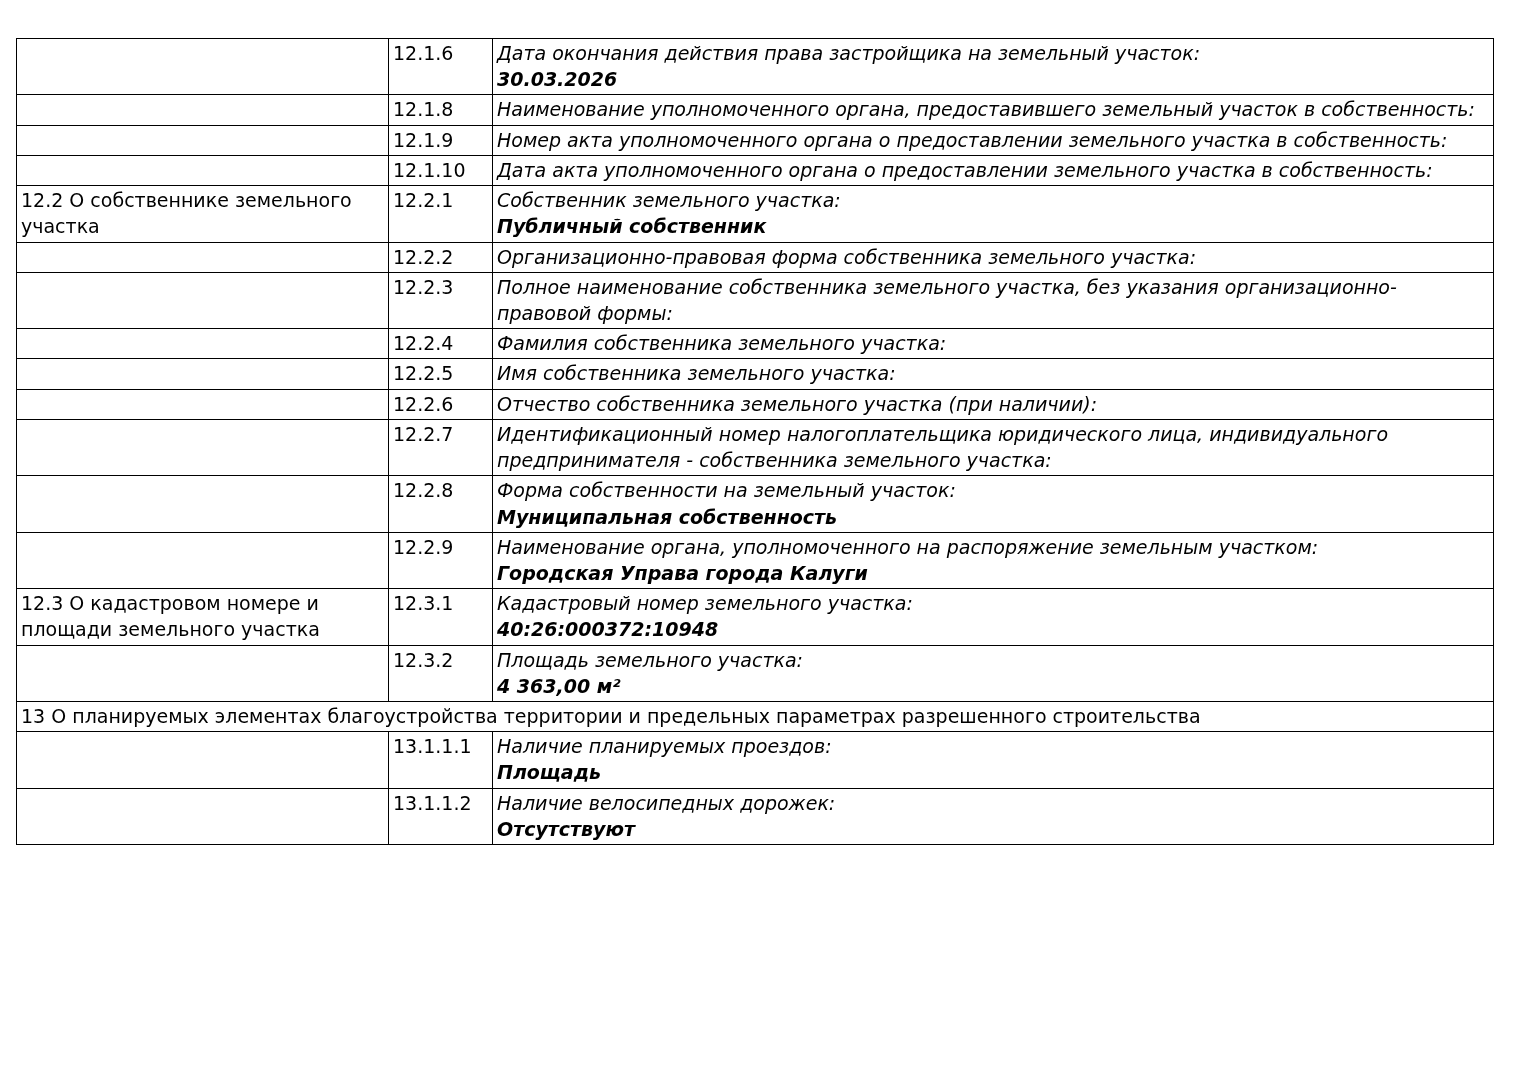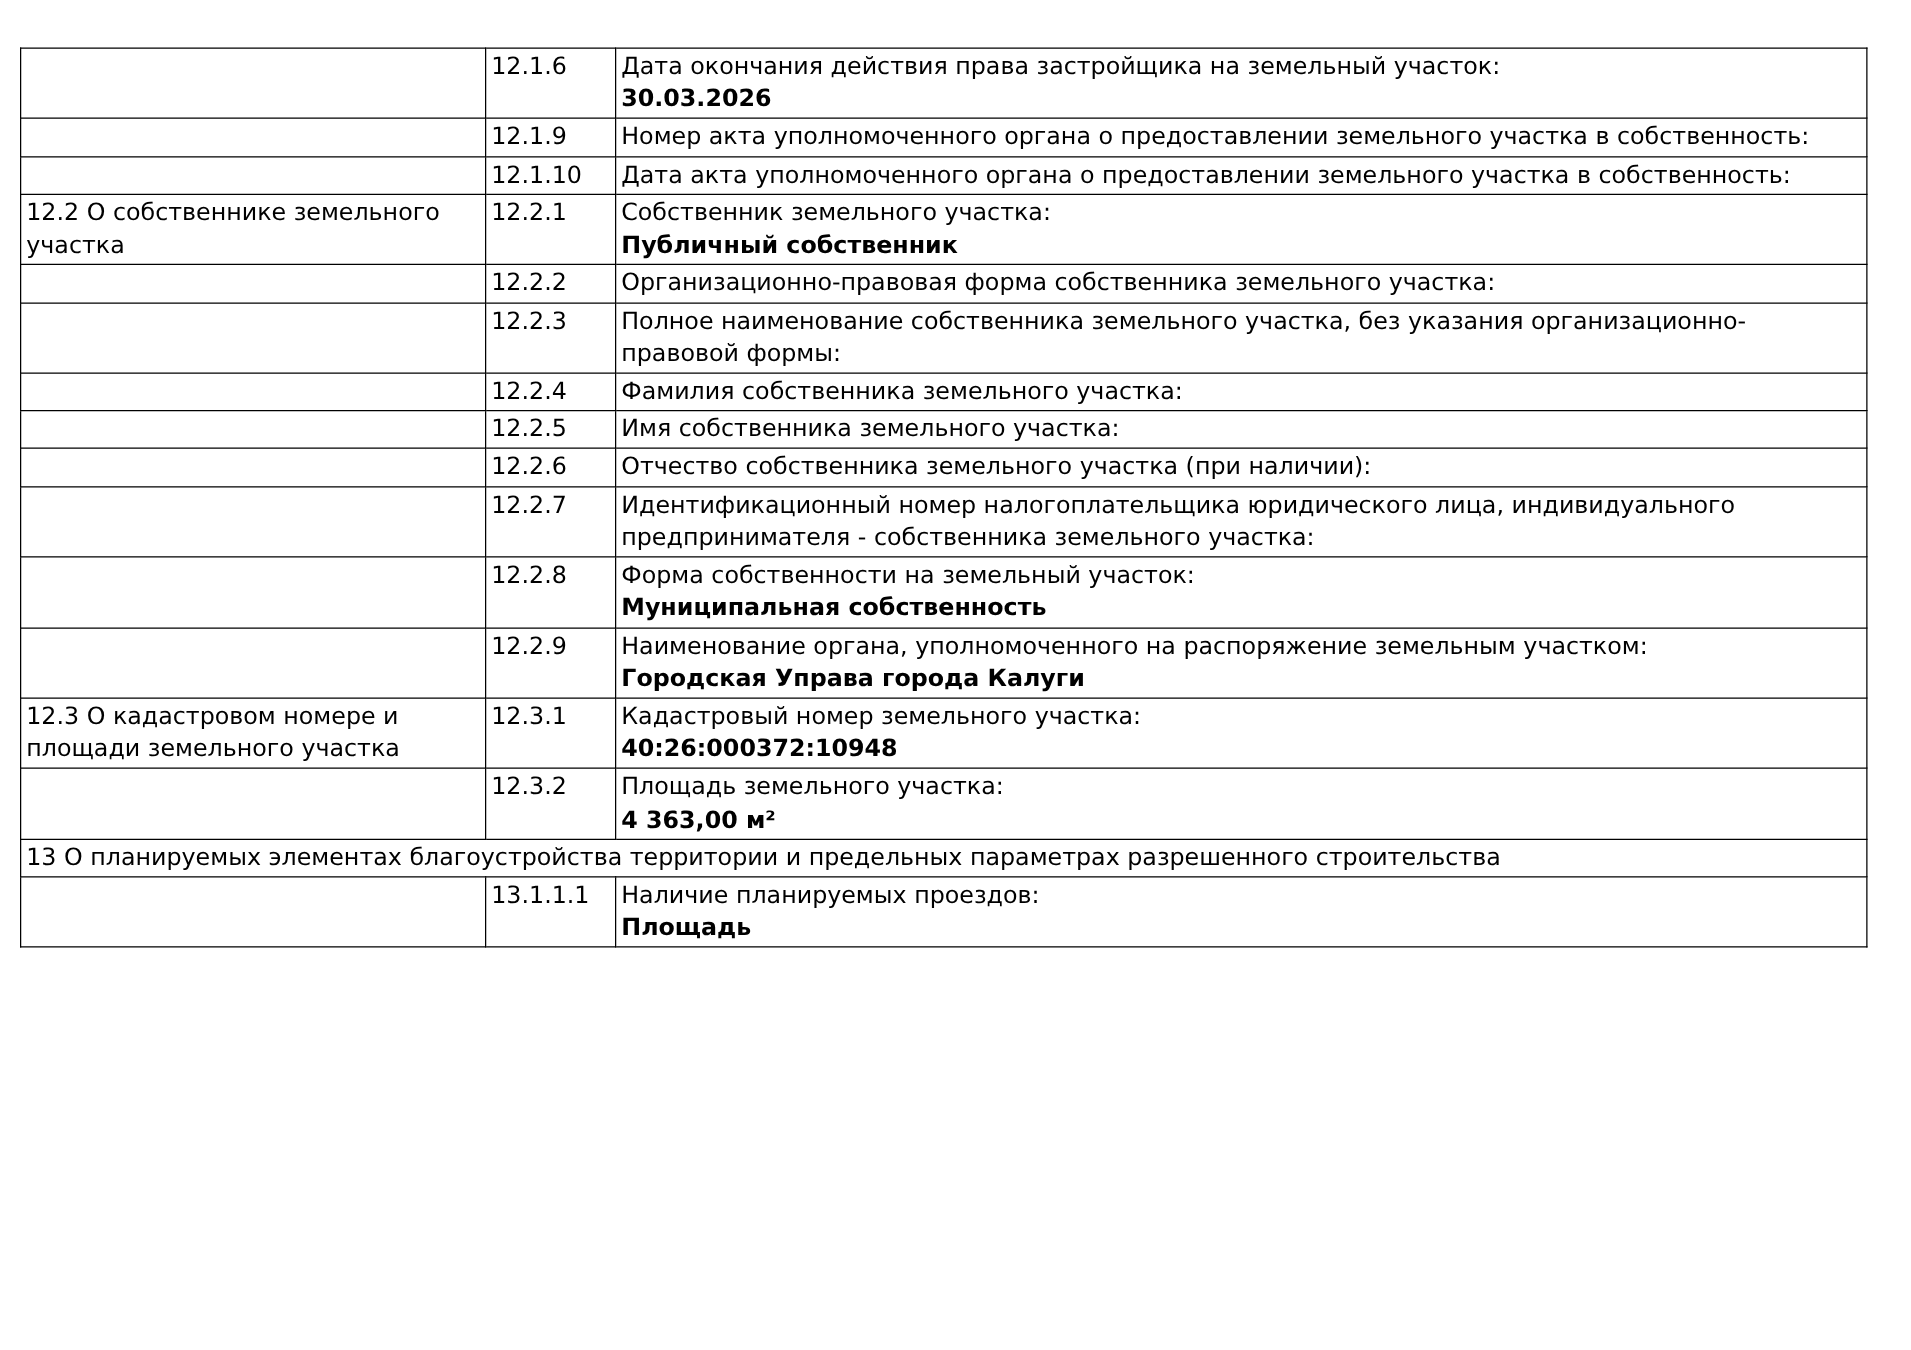--- a/index.html
+++ b/index.html
@@ -35,20 +35,21 @@
     vertical-align: top;
     padding-left: 3px;
   }
   td.num-cell {
     width: 104px;
     vertical-align: middle;
     padding-left: 3px;
   }
   td.desc-cell {
     vertical-align: top;
+    font-style: italic;
   }
   td.section-cell {
     padding-left: 3px;
   }
   .desc-value {
     font-weight: bold;
   }
   tr.item-row td {
     height: 26px;
   }
@@ -67,20 +68,27 @@
         <tr class="item-row">
           <td class="label-cell"></td>
           <td class="num-cell">12.1.6</td>
           <td class="desc-cell">
             <div class="desc-label">Дата окончания действия права застройщика на земельный участок:</div>
             <div class="desc-value">30.03.2026</div>
           </td>
         </tr>
         <tr class="item-row">
           <td class="label-cell"></td>
+          <td class="num-cell">12.1.8</td>
+          <td class="desc-cell">
+            <div class="desc-label">Наименование уполномоченного органа, предоставившего земельный участок в собственность:</div>
+          </td>
+        </tr>
+        <tr class="item-row">
+          <td class="label-cell"></td>
           <td class="num-cell">12.1.9</td>
           <td class="desc-cell">
             <div class="desc-label">Номер акта уполномоченного органа о предоставлении земельного участка в собственность:</div>
           </td>
         </tr>
         <tr class="item-row">
           <td class="label-cell"></td>
           <td class="num-cell">12.1.10</td>
           <td class="desc-cell">
             <div class="desc-label">Дата акта уполномоченного органа о предоставлении земельного участка в собственность:</div>
@@ -170,17 +178,25 @@
         </tr>
         <tr class="section-row">
           <td colspan="3" class="section-cell">13 О планируемых элементах благоустройства территории и предельных параметрах разрешенного строительства</td>
         </tr>
         <tr class="item-row">
           <td class="label-cell"></td>
           <td class="num-cell">13.1.1.1</td>
           <td class="desc-cell">
             <div class="desc-label">Наличие планируемых проездов:</div>
             <div class="desc-value">Площадь</div>
+          </td>
+        </tr>
+        <tr class="item-row">
+          <td class="label-cell"></td>
+          <td class="num-cell">13.1.1.2</td>
+          <td class="desc-cell">
+            <div class="desc-label">Наличие велосипедных дорожек:</div>
+            <div class="desc-value">Отсутствуют</div>
           </td>
         </tr>
       </tbody>
   </table>
 </div>
 
 </body></html>

